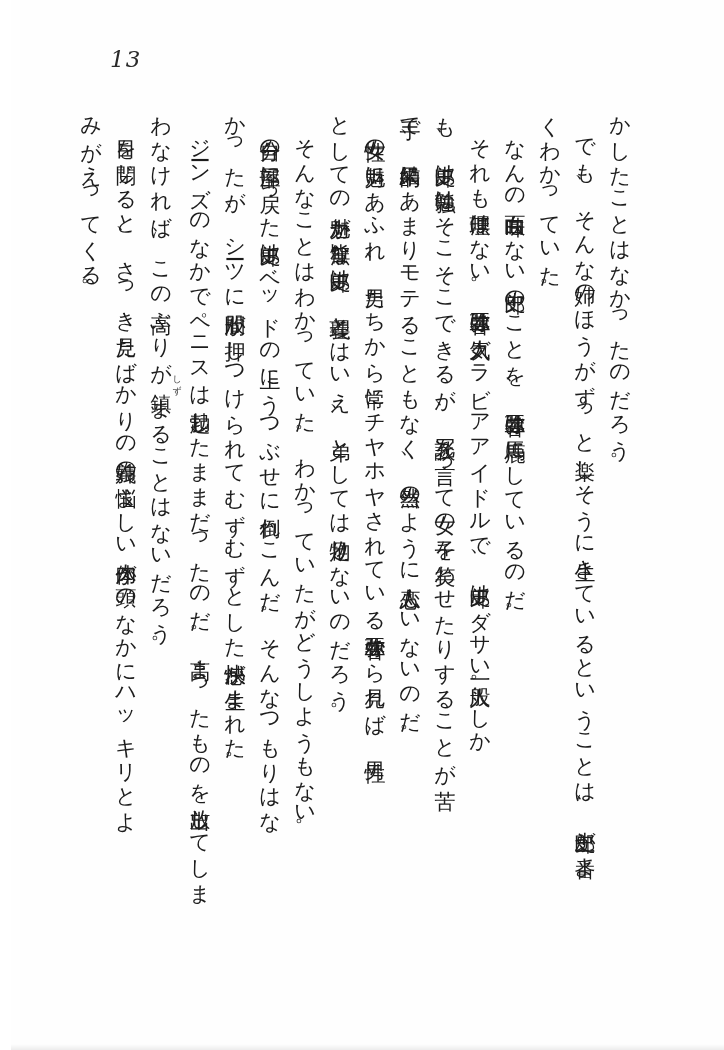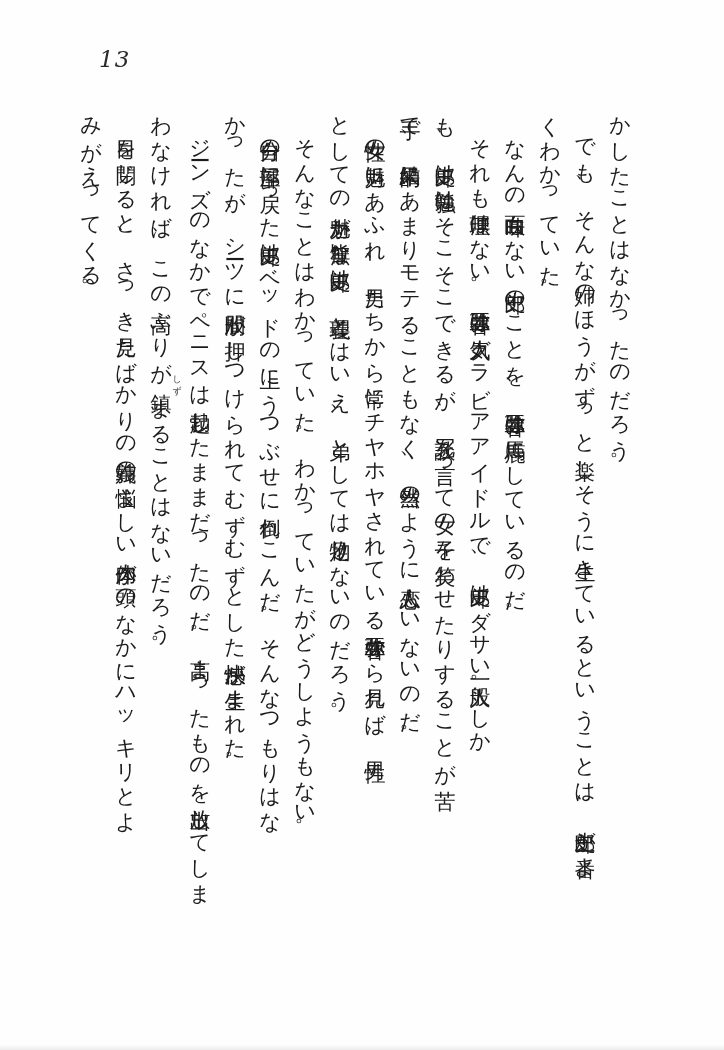--- a/index.html
+++ b/index.html
@@ -9,20 +9,21 @@
     height: 1050px;
     overflow: hidden;
     background: #ffffff;
   }
   .page {
     position: absolute;
     inset: 0;
     background: #fefefe;
     font-family: "DejaVu Serif", "Liberation Serif", serif;
     color: #1c1c1c;
+    margin-left: 11px;
   }
   .folio {
     position: absolute;
     top: 46px;
     left: 99px;
     font-size: 23px;
     font-style: italic;
     color: #2a2a2a;
     letter-spacing: 1px;
   }

